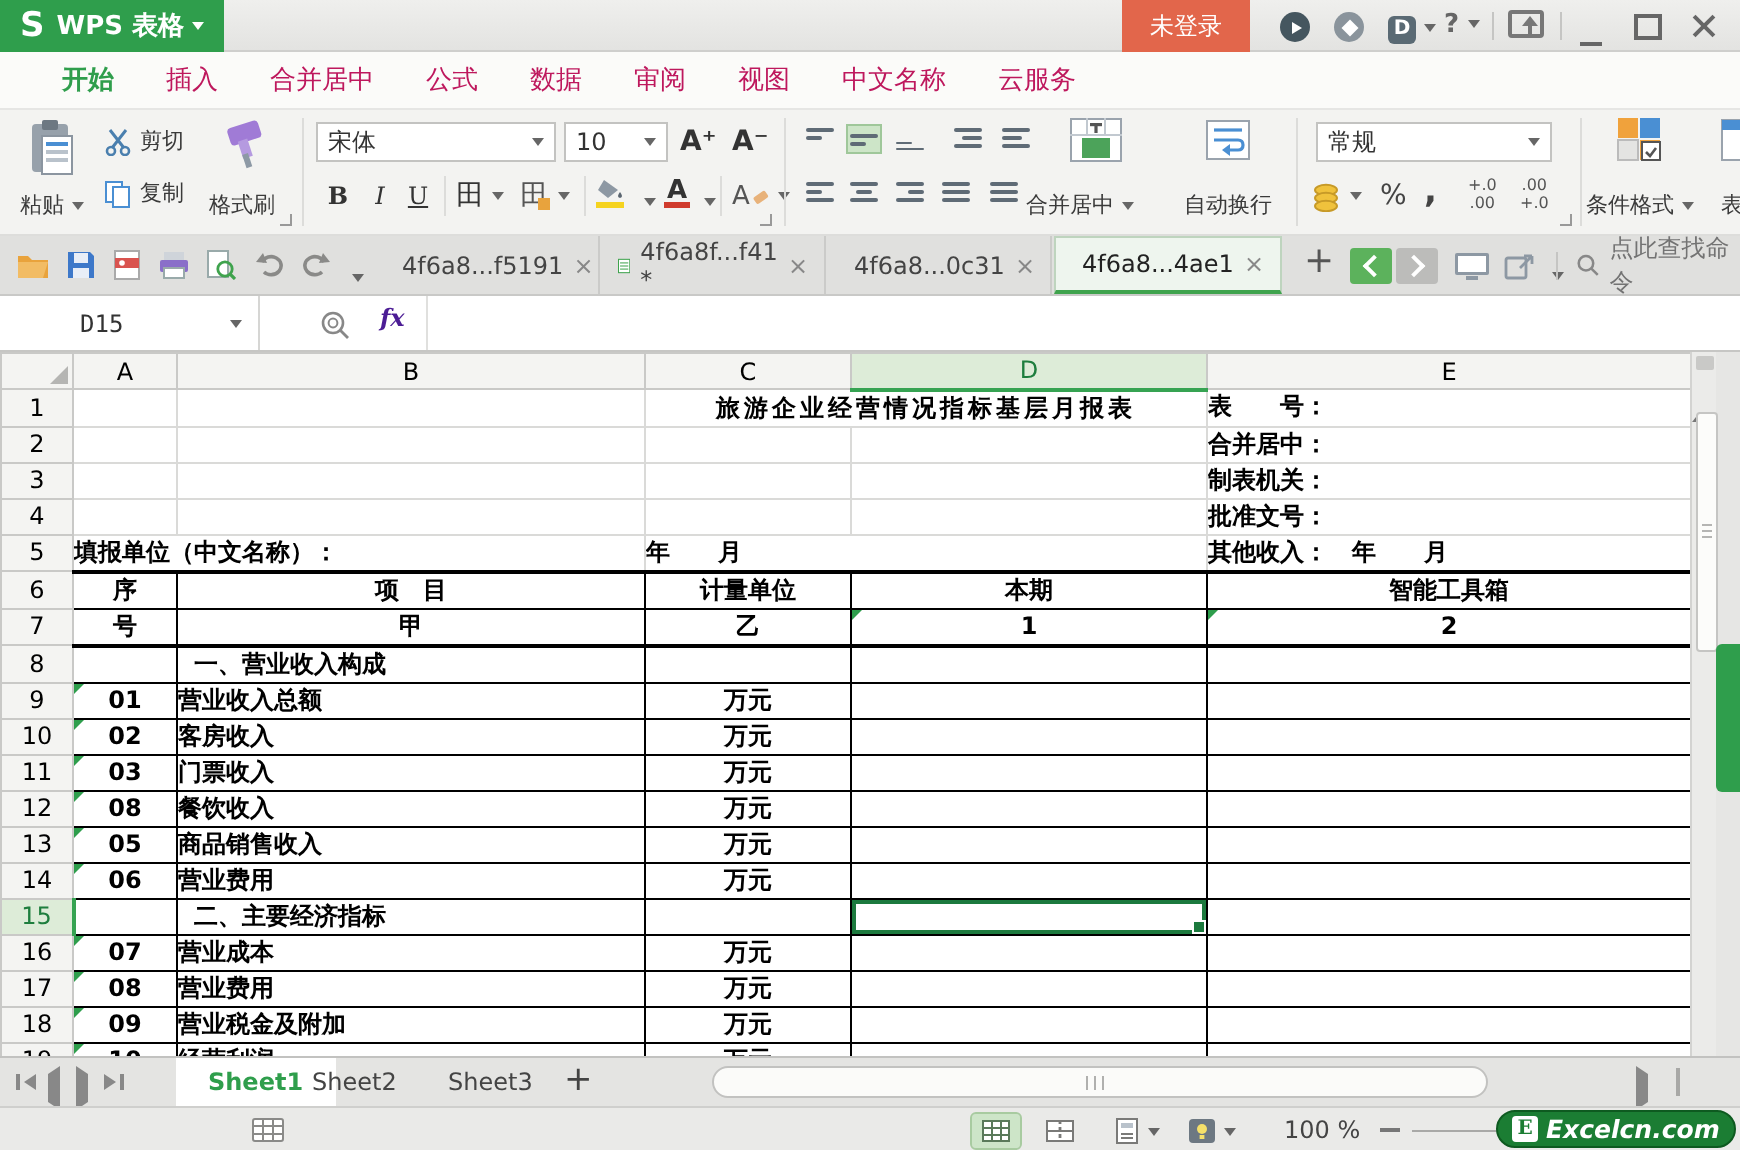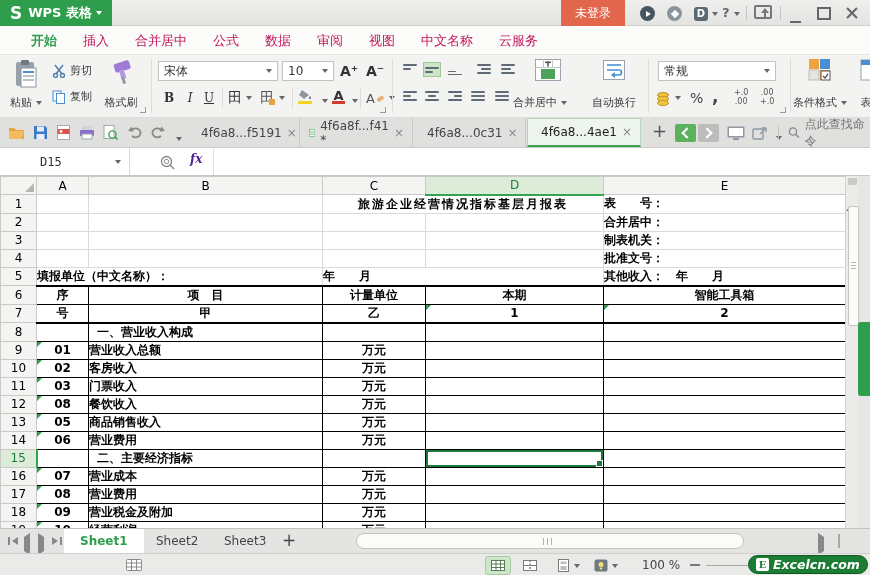--- a/index.html
+++ b/index.html
@@ -676,21 +676,21 @@
   <div class="abs flex" style="left:8px;top:8px;gap:2px">
       <span class="endbar"></span>
       <span class="tri-l"></span>
     </div>
   <div class="abs" style="left:24px;top:8px"><span class="tri-l"></span></div>
   <div class="abs" style="left:38px;top:8px"><span class="tri-r"></span></div>
   <div class="abs flex" style="left:52px;top:8px;gap:2px">
       <span class="tri-r"></span>
       <span class="endbar"></span>
     </div>
-  <div class="abs stab act" style="left:64px">Sheet1</div>
+  <div class="abs stab act" style="left:88px">Sheet1</div>
   <div class="abs stab" style="left:140px">Sheet2</div>
   <div class="abs stab" style="left:208px">Sheet3</div>
   <div class="abs" style="left:282px;top:1px;font-size:17px;color:#444">+</div>
   <div id="hthumb" class="abs">
       <span id="hgrip"></span>
     </div>
   <div class="abs" style="left:818px;top:8px"><span class="tri-r"></span></div>
   <div class="abs" style="left:838px;top:5px;width:2px;height:14px;background:#a8a8a6"></div>
 </div>
 

